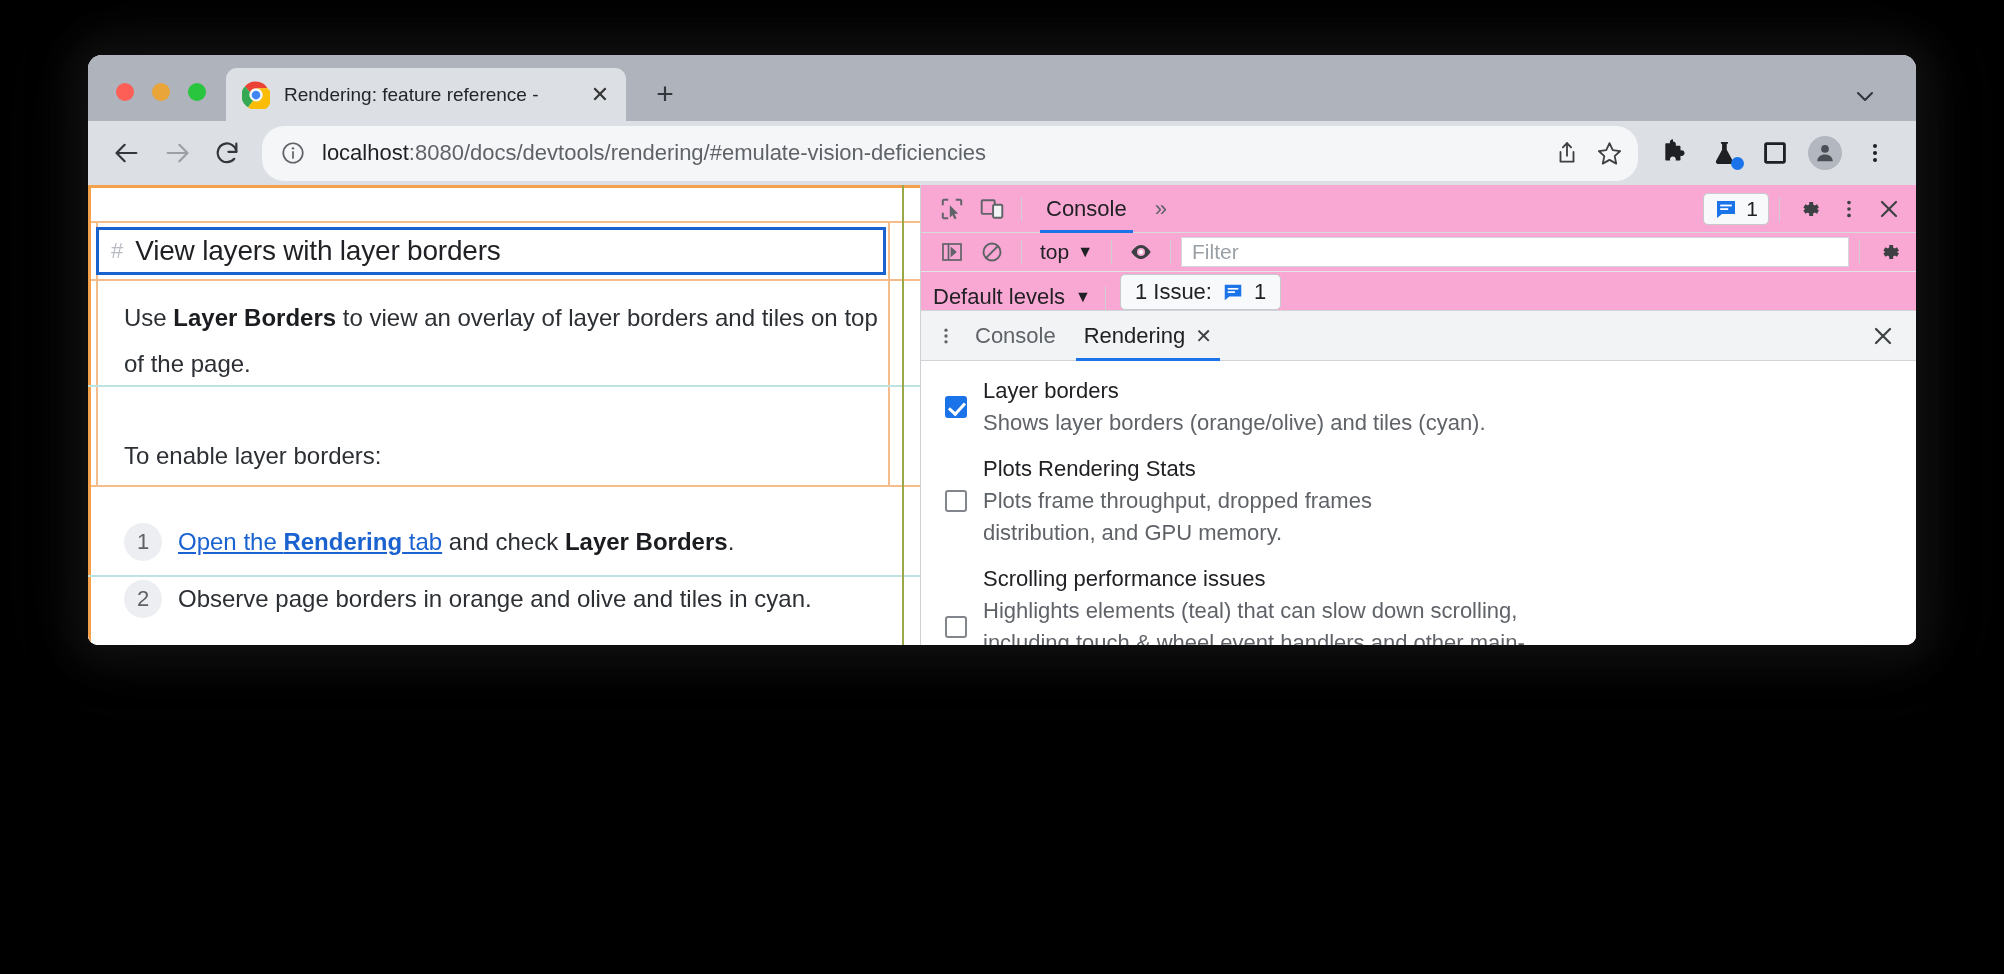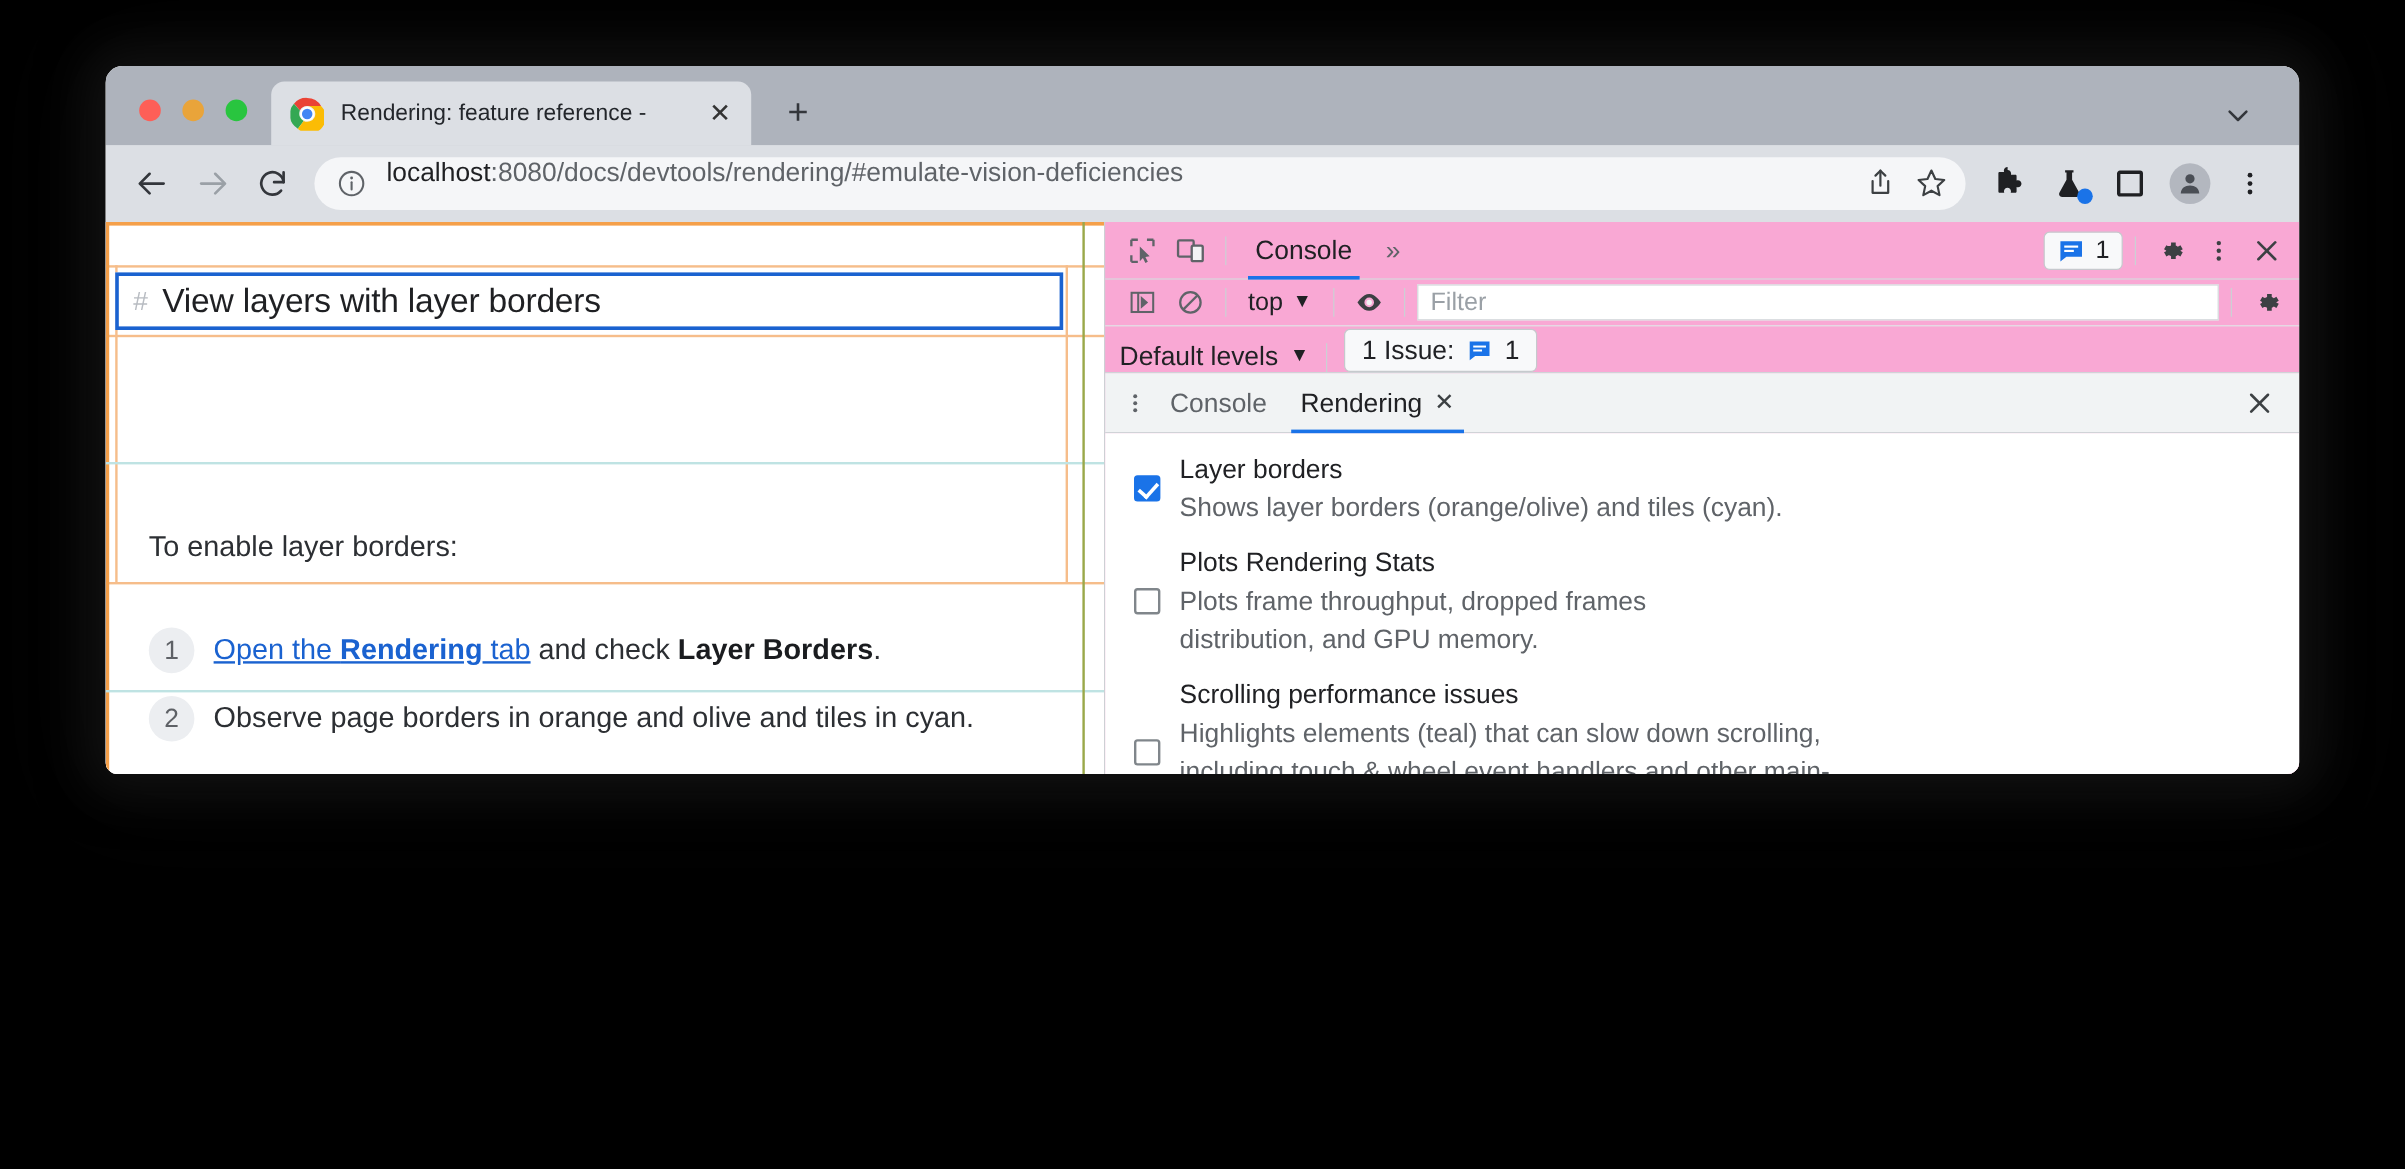--- a/index.html
+++ b/index.html
@@ -92,24 +92,24 @@
     gap: 4px;
   }
   .tb-btn {
     width: 46px; height: 46px;
     display: flex; align-items: center; justify-content: center;
     color: #33363b;
     flex: 0 0 auto;
   }
   #omnibox {
     flex: 1 1 auto;
-    height: 44px;
+    height: 55px;
     background: #f5f6f8;
     border-radius: 22px;
-    display: flex; 
+    display: flex; align-items: center;
     padding: 0 8px 0 18px;
     margin: 0 10px 0 8px;
     min-width: 0;
   }
   #omnibox .info-icon { flex: 0 0 auto; display:flex; align-items:center; color:#5f6368; }
   #omnibox .url {
     flex: 1 1 auto;
     margin-left: 16px;
     font-size: 22px;
     white-space: nowrap; overflow: hidden;
@@ -467,20 +467,21 @@
         <div class="tile-h" style="top:390px;"></div>
         <div class="olive-v" style="right:16px; top:0; bottom:0;"></div>
 
         <div id="page-inner">
 
           <div id="heading-box">
             <span class="hash">#</span>
             <span class="htxt">View layers with layer borders</span>
           </div>
 
+          <div class="para" style="top:110px;" id="para1">Use <b>Layer Borders</b> to view an overlay of layer borders and tiles on top of the page.</div>
           <div class="para" style="top:248px;" id="para2">To enable layer borders:</div>
 
           <div class="li" style="top:338px;" id="step1">
             <span class="num">1</span>
             <span class="litxt"><a>Open the </a><a><b>Rendering</b></a><a> tab</a> and check <b>Layer Borders</b>.</span>
           </div>
           <div class="li" style="top:395px;" id="step2">
             <span class="num">2</span>
             <span class="litxt">Observe page borders in orange and olive and tiles in cyan.</span>
           </div>

